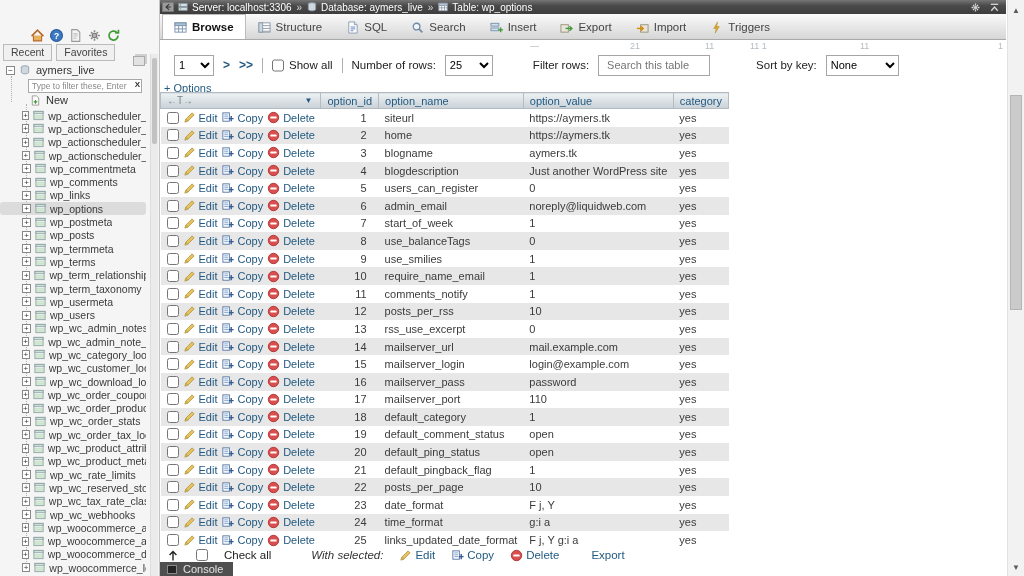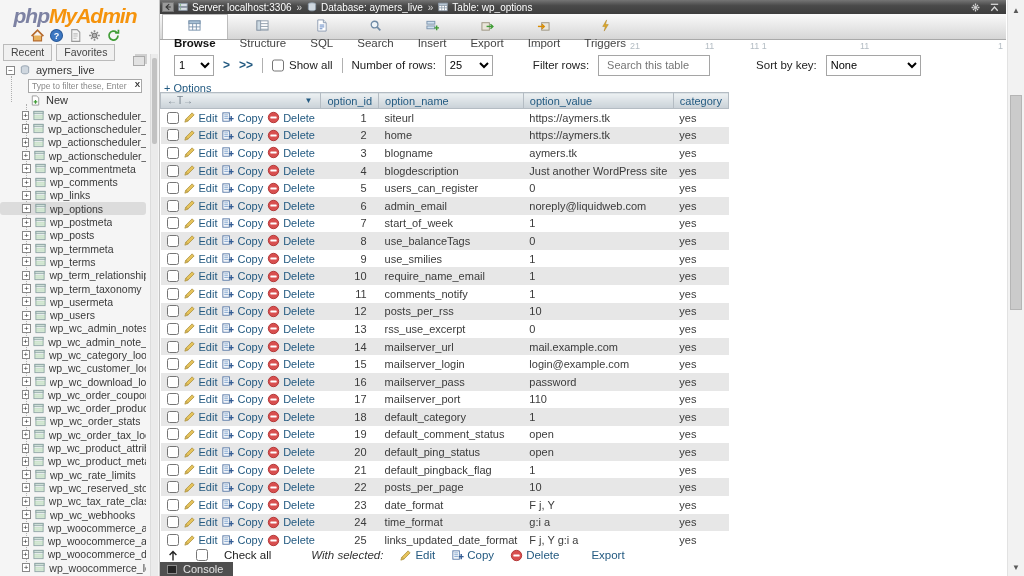--- a/index.html
+++ b/index.html
@@ -35,21 +35,21 @@
   .side-thumb{position:absolute;left:1px;top:4px;width:5px;height:86px;background:#c2c2c2;border-radius:2px;}
   
   #topbar{position:absolute;left:160px;top:0;width:846px;height:14px;background:linear-gradient(#757575,#4a4a4a 40%,#3d3d3d);display:flex;align-items:center;gap:4px;padding-left:2px;box-sizing:border-box;font-size:10px;color:#ececec;}
   .backbox{width:12px;height:10px;background:#9b9b9b;border:1px solid #777;box-sizing:border-box;display:flex;align-items:center;justify-content:center;cursor:pointer;}
   .bc{color:#fff;}
   .bc-sep{color:#ddd;margin:0 1px;}
   .win-icons{position:absolute;right:6px;top:0;height:14px;display:flex;align-items:center;gap:8px;}
   .win-icons .icn{width:11px;height:11px;cursor:pointer;}
   
   #tabbar{position:absolute;left:160px;top:14px;width:846px;height:26px;box-sizing:border-box;background:linear-gradient(#fafafa,#d6d6d6);border-bottom:1px solid #a9a9a9;display:flex;align-items:stretch;padding-left:2px;}
-  .tab{display:flex;align-items:center;gap:5px;padding:4px 11px;font-size:11.5px;color:#444;cursor:pointer;border:1px solid transparent;border-bottom:none;flex-direction:column;}
+  .tab{display:flex;align-items:center;gap:5px;padding:4px 11px;font-size:11.5px;color:#444;cursor:pointer;border:1px solid transparent;border-bottom:none;}
   .tab.active{background:#fff;border-color:#bcbcbc;font-weight:bold;color:#111;}
   .ticon{width:13px;height:13px;}
   
   #sliver{position:absolute;left:160px;top:41px;width:846px;height:8px;overflow:hidden;}
   #sliver span{position:absolute;top:0;font-size:9px;color:#b3bcc3;}
   
   #toolbar{position:absolute;left:160px;top:50px;width:846px;height:30px;display:flex;align-items:center;gap:9px;padding-left:14px;box-sizing:border-box;font-size:11.5px;color:#222;}
   #toolbar select,#toolbar input{font-family:inherit;font-size:11px;border:1px solid #a5a5a5;background:#fff;height:21px;box-sizing:border-box;}
   .vdiv{width:0;height:15px;border-left:1px solid #b0b0b0;}
   .navlink{color:#235a81;font-weight:bold;font-size:12px;}
@@ -78,23 +78,20 @@
   
   #vscroll{position:absolute;left:1007px;top:0;width:17px;height:576px;background:#f2f2f2;border-left:1px solid #e2e2e2;box-sizing:border-box;}
   .vs-up,.vs-dn{position:absolute;left:0;width:100%;text-align:center;font-size:8px;color:#5a5a5a;cursor:pointer;}
   .vs-up{top:6px;} .vs-dn{bottom:4px;}
   .vs-thumb{position:absolute;left:2px;top:95px;width:12px;height:215px;background:#cbcbcb;border:1px solid #b5b5b5;box-sizing:border-box;cursor:pointer;}
 </style>
 </head>
 <body>
 
 <aside id="sidebar">
-  <div class="logo">
-    <span class="lg-php">php</span><span class="lg-ma">MyAdmin</span>
-  </div>
   <div class="side-icons">
     <span class="icn">
         <svg width="15" height="15" viewBox="0 0 14 14">
           <path d="M1.5 7.5L7 2l5.5 5.5" fill="none" stroke="#b56a2d" stroke-width="1.6"></path>
           <path d="M3.2 7v5h7.6V7" fill="#e8b15c" stroke="#b56a2d"></path>
         </svg>
       </span>
     <span class="icn">
         <svg width="15" height="15" viewBox="0 0 14 14">
           <circle cx="7" cy="7" r="5.6" fill="#3c77c2" stroke="#2a5a99"></circle>
@@ -691,21 +688,21 @@
     <span>Show all</span>
   </span>
   <span class="vdiv"></span>
   <span>Number of rows:</span>
   <select style="width:48px"><option>25</option></select>
   <span style="width:22px"></span>
   <span>Filter rows:</span>
   <input type="text" style="width: 112px; padding: 0px 8px;" placeholder="Search this table">
   <span style="width:28px"></span>
   <span>Sort by key:</span>
-  <select style="width:95px"><option>None</option></select>
+  <select style="width:73px"><option>None</option></select>
 </div>
 
 <a id="options-link">+ Options</a>
 
 <table id="grid">
   <colgroup>
       <col style="width:127px">
       <col style="width:50px">
       <col style="width:105px">
       <col style="width:111px">

